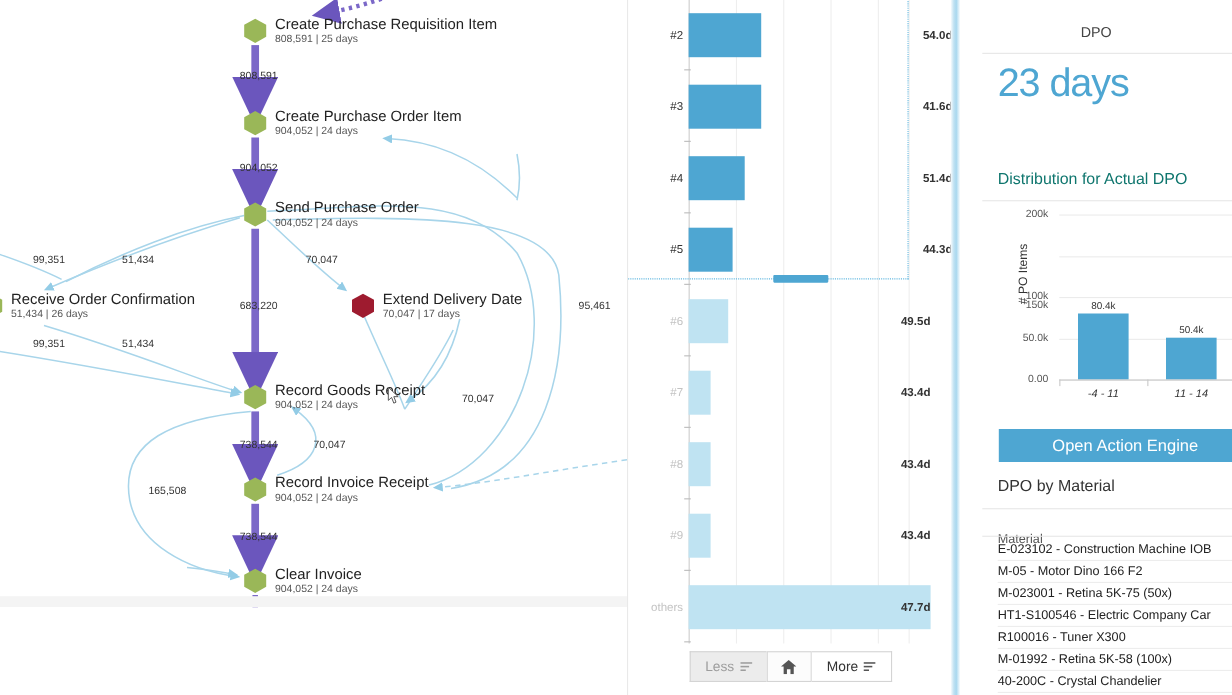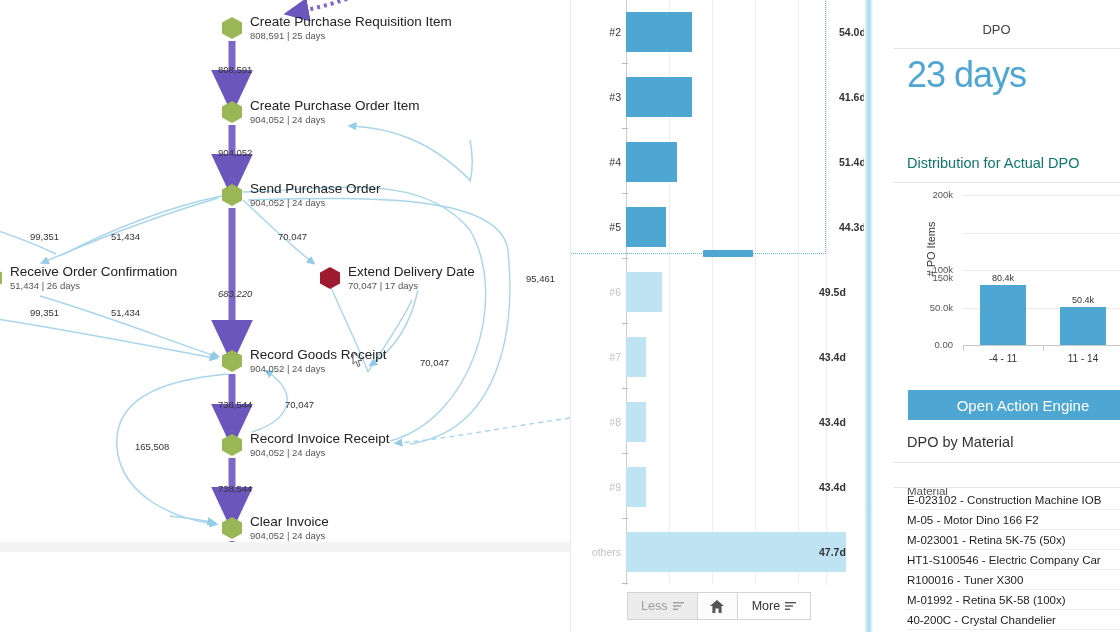--- a/index.html
+++ b/index.html
@@ -117,21 +117,21 @@
   .dist-ytick {
     position:absolute; right:0; width:40px; text-align:right;
     font-size:9.5px; color:#555;
   }
   .dist-grid { position:absolute; left:68px; width:160px; height:1px; background:#ebebeb; }
   .dist-bar { position:absolute; background:#4ea6d2; width:46px; }
   .dist-bar-label {
     position:absolute; width:60px; text-align:center; font-size:9px; color:#333;
   }
   .dist-xtick {
-    position:absolute; width:60px; text-align:center; font-size:10px; color:#333;
+    position:absolute; width:60px; text-align:center; font-size:10px; color:#333;font-style:italic;
   }
   #dist-axis { position:absolute; left:68px; top:150px; width:160px; height:1px; background:#c9c9c9; }
   .dist-xsep { position:absolute; top:150px; width:1px; height:6px; background:#c9c9c9; }
 
   #action-button {
     position:absolute; left:35px; top:390px; width:230px; height:30px;
     background:#4ea6d2; color:#fff; font-size:15px;
     display:flex; align-items:center; justify-content:center; white-space:nowrap;
   }
   #mat-heading {
@@ -296,21 +296,21 @@
       <div class="node-title">Process End</div>
       <div class="node-sub">904,052</div>
     </div>
   </div>
 
   <div class="edge-label" style="left:218px; top:64px;">808,591</div>
   <div class="edge-label" style="left:218px; top:147px;">904,052</div>
   <div class="edge-label" style="left:30px;  top:231px;">99,351</div>
   <div class="edge-label" style="left:111px; top:231px;">51,434</div>
   <div class="edge-label" style="left:278px; top:231px;">70,047</div>
-  <div class="edge-label" style="left:218px; top:288px;font-style:italic;">683,220</div>
+  <div class="edge-label" style="left:218px; top:273px;">683,220</div>
   <div class="edge-label" style="left:526px; top:273px;">95,461</div>
   <div class="edge-label" style="left:30px;  top:307px;">99,351</div>
   <div class="edge-label" style="left:111px; top:307px;">51,434</div>
   <div class="edge-label" style="left:420px; top:357px;">70,047</div>
   <div class="edge-label" style="left:218px; top:399px;">738,544</div>
   <div class="edge-label" style="left:285px; top:399px;">70,047</div>
   <div class="edge-label" style="left:135px; top:441px;">165,508</div>
   <div class="edge-label" style="left:218px; top:483px;">738,544</div>
   <div class="edge-label" style="left:218px; top:566px;">904,052</div>
 

